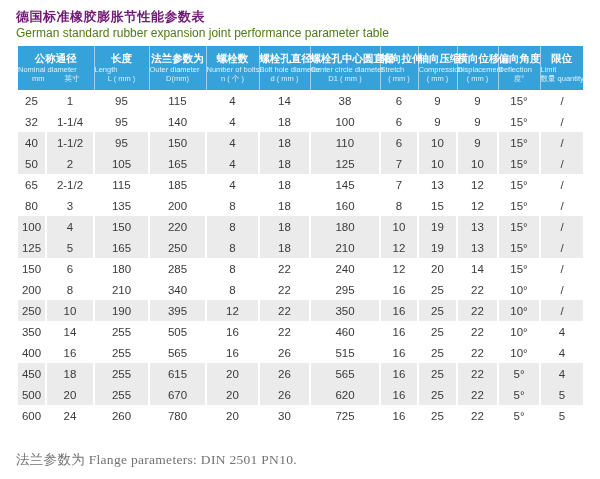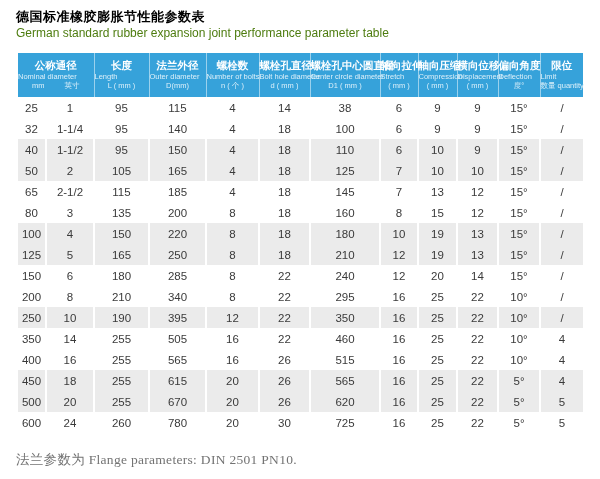--- a/index.html
+++ b/index.html
@@ -11,28 +11,28 @@
   }
   html,body{margin:0;padding:0;}
   body{
     width:600px;height:479px;background:#ffffff;
     font-family:"Liberation Sans",sans-serif;
     position:relative;overflow:hidden;
   }
   .page{position:absolute;inset:0;}
   .title-zh{
     position:absolute;left:16px;top:8px;
-    font-size:13px;font-weight:bold;color:#000000;letter-spacing:.5px;
+    font-size:13px;font-weight:bold;color:#701a75;letter-spacing:.5px;
   }
   .title-en{
     position:absolute;left:16px;top:26px;
     font-size:12px;color:#4d7c0f;
   }
   table.params{
-    position:absolute;left:18px;top:53px;width:565px;
+    position:absolute;left:18px;top:46px;width:565px;
     border-collapse:collapse;table-layout:fixed;
   }
   table.params th{
     background:var(--header-bg);
     color:var(--header-text);
     height:41px;vertical-align:middle;
     padding:1px 0 2px 0;
     border-left:1px solid rgba(255,255,255,.5);
     overflow:visible;
   }
@@ -87,21 +87,21 @@
               <span>mm</span>
               <span>英寸</span>
             </div>
           </th>
           <th colspan="1">
             <div class="h-zh">长度</div>
             <div class="h-en">Length</div>
             <div class="h-unit">L ( mm )</div>
           </th>
           <th colspan="1">
-            <div class="h-zh">法兰外径</div>
+            <div class="h-zh">法兰参数为</div>
             <div class="h-en">Outer diameter</div>
             <div class="h-unit">D(mm)</div>
           </th>
           <th colspan="1">
             <div class="h-zh">螺栓数</div>
             <div class="h-en">Number of bolts</div>
             <div class="h-unit">n ( 个 )</div>
           </th>
           <th colspan="1">
             <div class="h-zh">螺栓孔直径</div>

